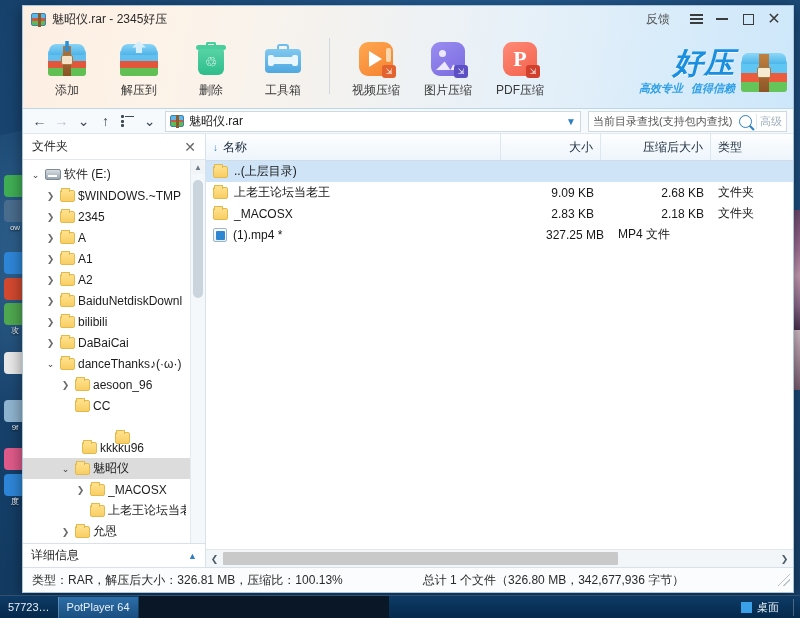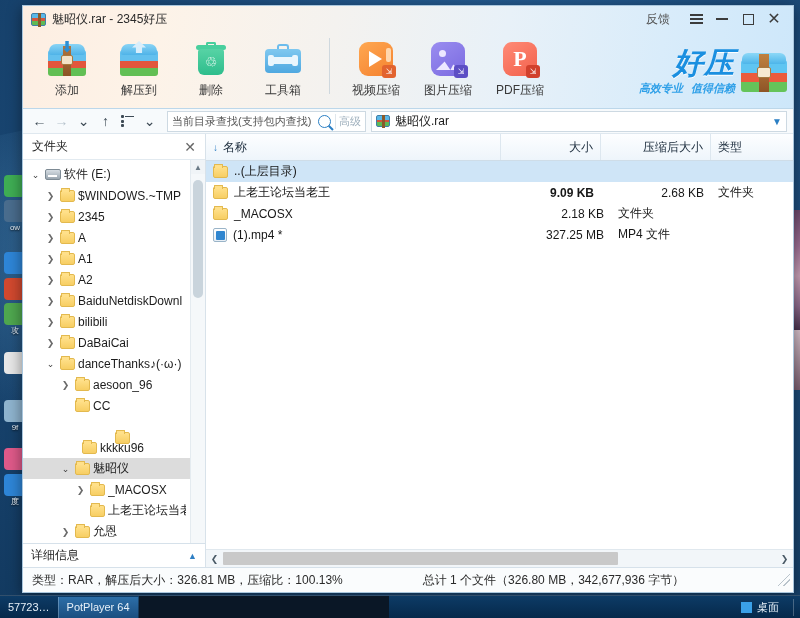--- a/index.html
+++ b/index.html
@@ -581,30 +581,30 @@
           <b></b>
           <b></b>
           <b></b>
           <i></i>
           <i></i>
           <i></i>
         </span>
     </div>
     <div class="nav-btn">⌄</div>
 
+    <div id="pathbox">
+      <span class="pico"></span>
+      <span class="ptext">魅昭仪.rar</span>
+      <span class="pchev">▼</span>
+    </div>
+
     <div id="searchbox">
       <input type="text" placeholder="当前目录查找(支持包内查找)" style="">
       <span class="mag"></span>
       <span id="adv">高级</span>
-    </div>
-
-    <div id="pathbox">
-      <span class="pico"></span>
-      <span class="ptext">魅昭仪.rar</span>
-      <span class="pchev">▼</span>
     </div>
   </div>
 
   <div id="body">
 
     <div id="left">
       <div id="left-head">
         <div class="t">文件夹</div>
         <div class="x">✕</div>
       </div>
@@ -749,34 +749,37 @@
             </div>
             <div class="cell" style="flex: 0 0 110px;">
               <span></span>
             </div>
           </div>
           <div class="row">
             <div class="cell" style="flex: 0 0 295px;">
               <span class="folder"></span>
               <span>上老王论坛当老王</span>
             </div>
-            <div class="cell r" style="flex: 0 0 100px; font-weight: bold;">
+            <div class="cell r" style="flex: 0 0 100px;">
               <span>9.09 KB</span>
             </div>
             <div class="cell r" style="flex: 0 0 110px;">
               <span>2.68 KB</span>
             </div>
             <div class="cell" style="flex: 0 0 110px;">
               <span>文件夹</span>
             </div>
           </div>
           <div class="row">
             <div class="cell" style="flex: 0 0 295px;">
               <span class="folder"></span>
               <span>_MACOSX</span>
+            </div>
+            <div class="cell r" style="flex: 0 0 100px;">
+              <span>2.83 KB</span>
             </div>
             <div class="cell r" style="flex: 0 0 110px;">
               <span>2.18 KB</span>
             </div>
             <div class="cell" style="flex: 0 0 110px;">
               <span>文件夹</span>
             </div>
           </div>
           <div class="row">
             <div class="cell" style="flex: 0 0 295px;">

